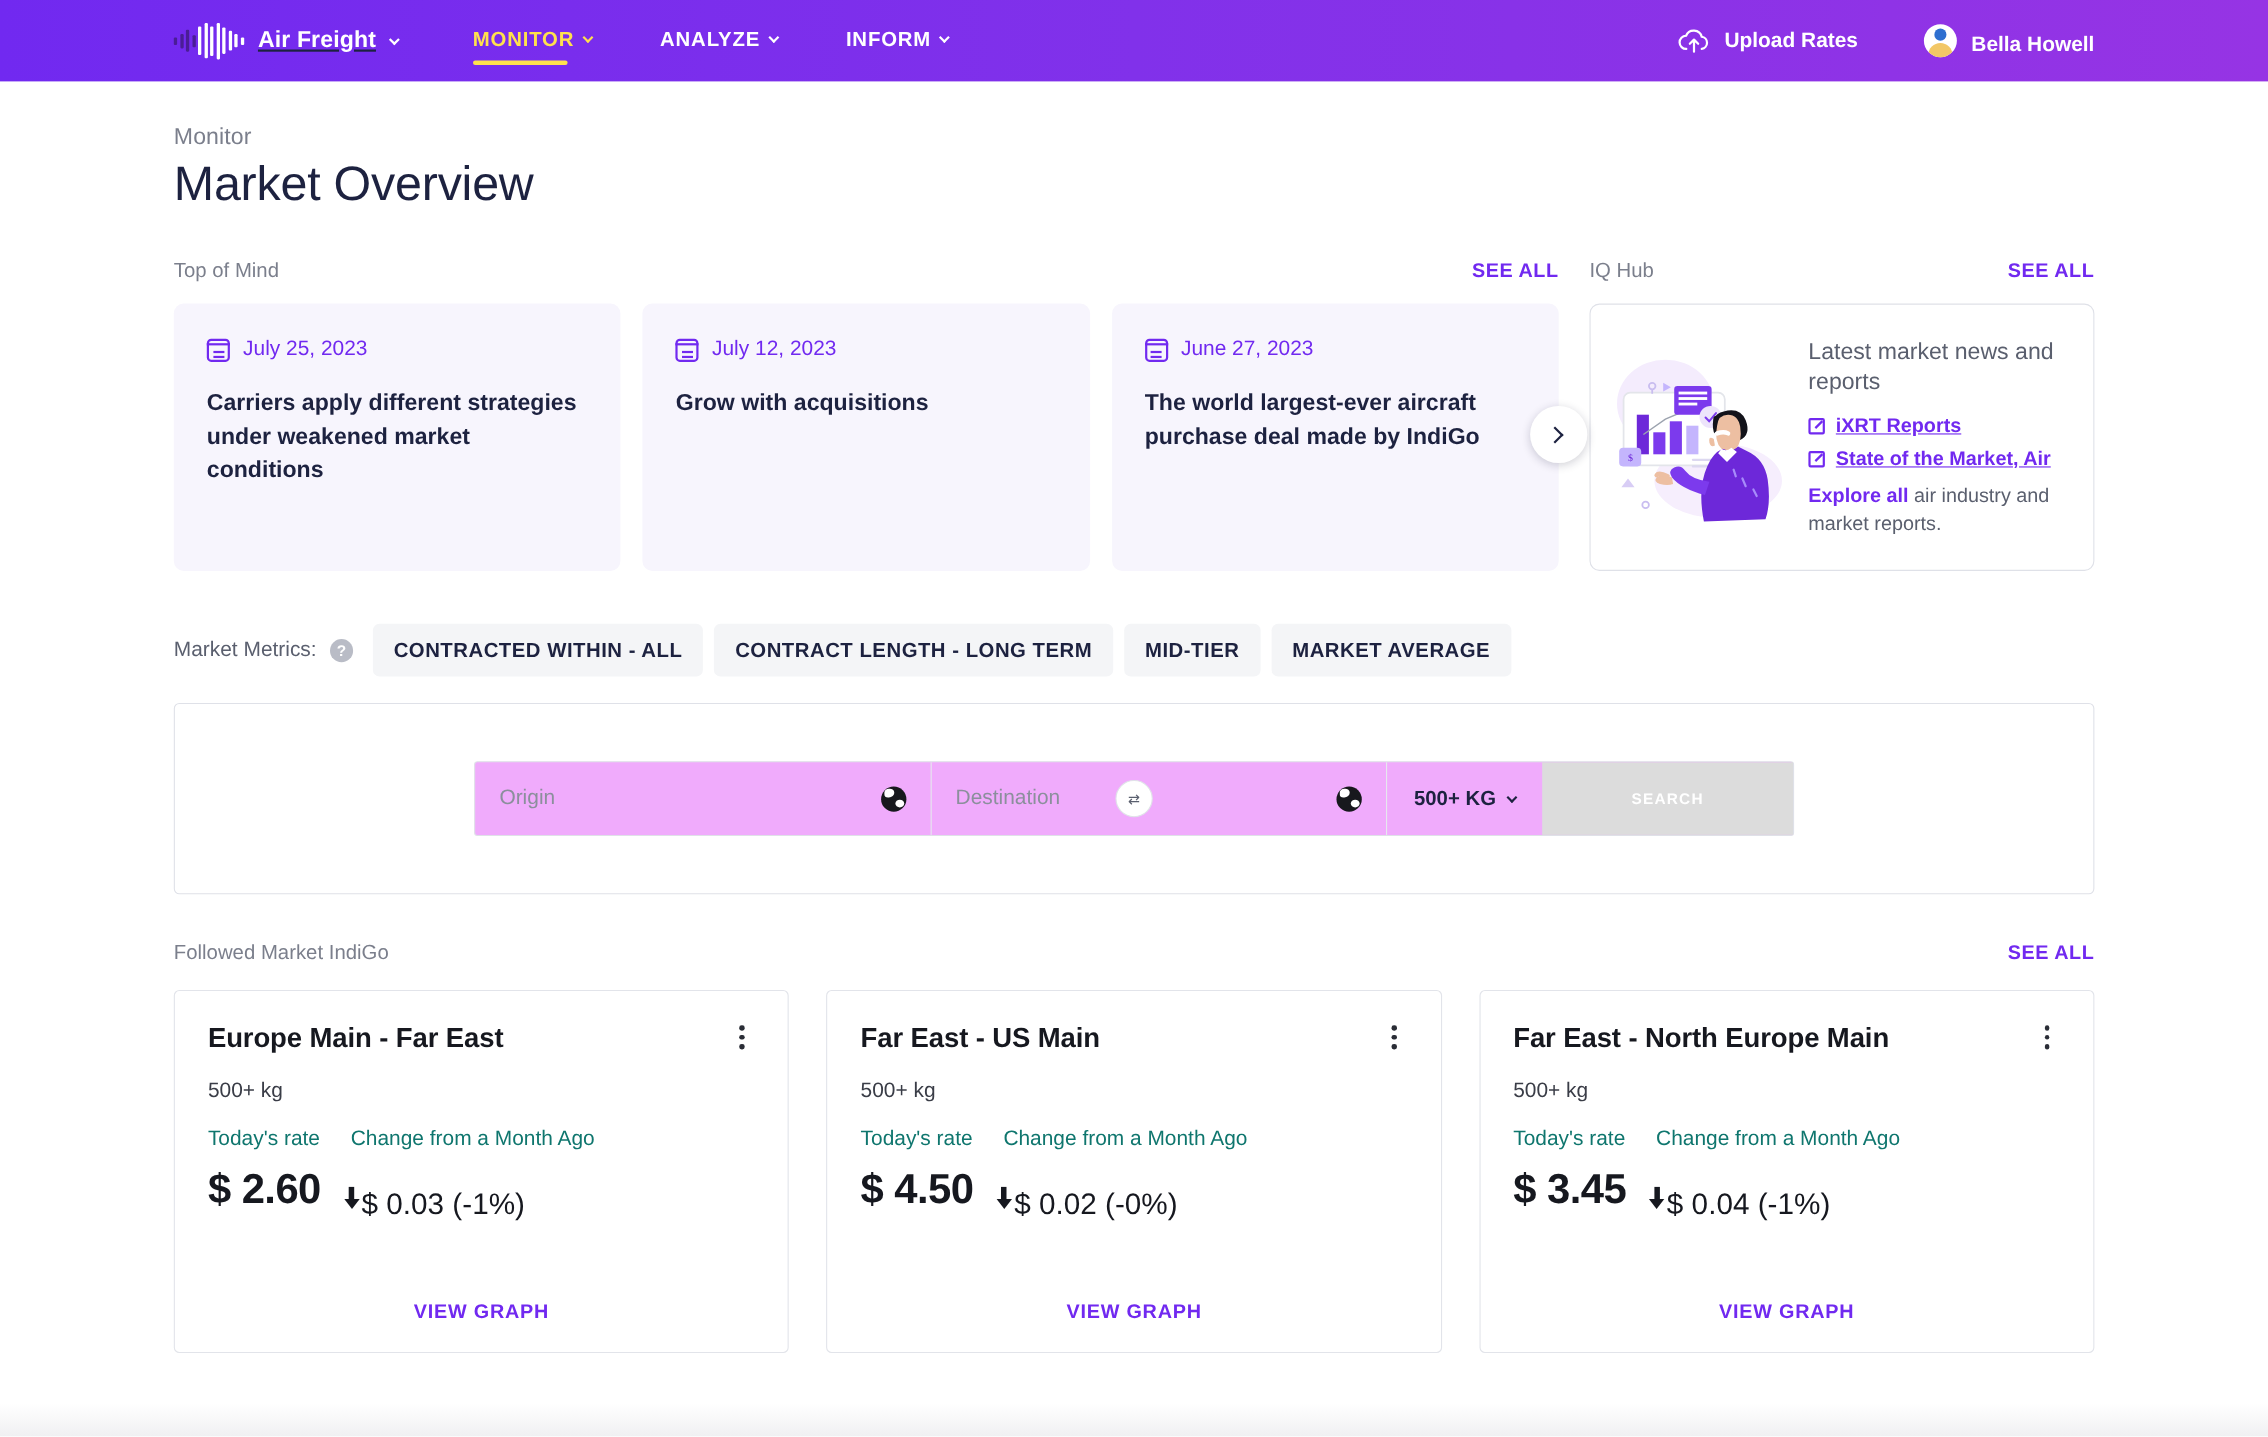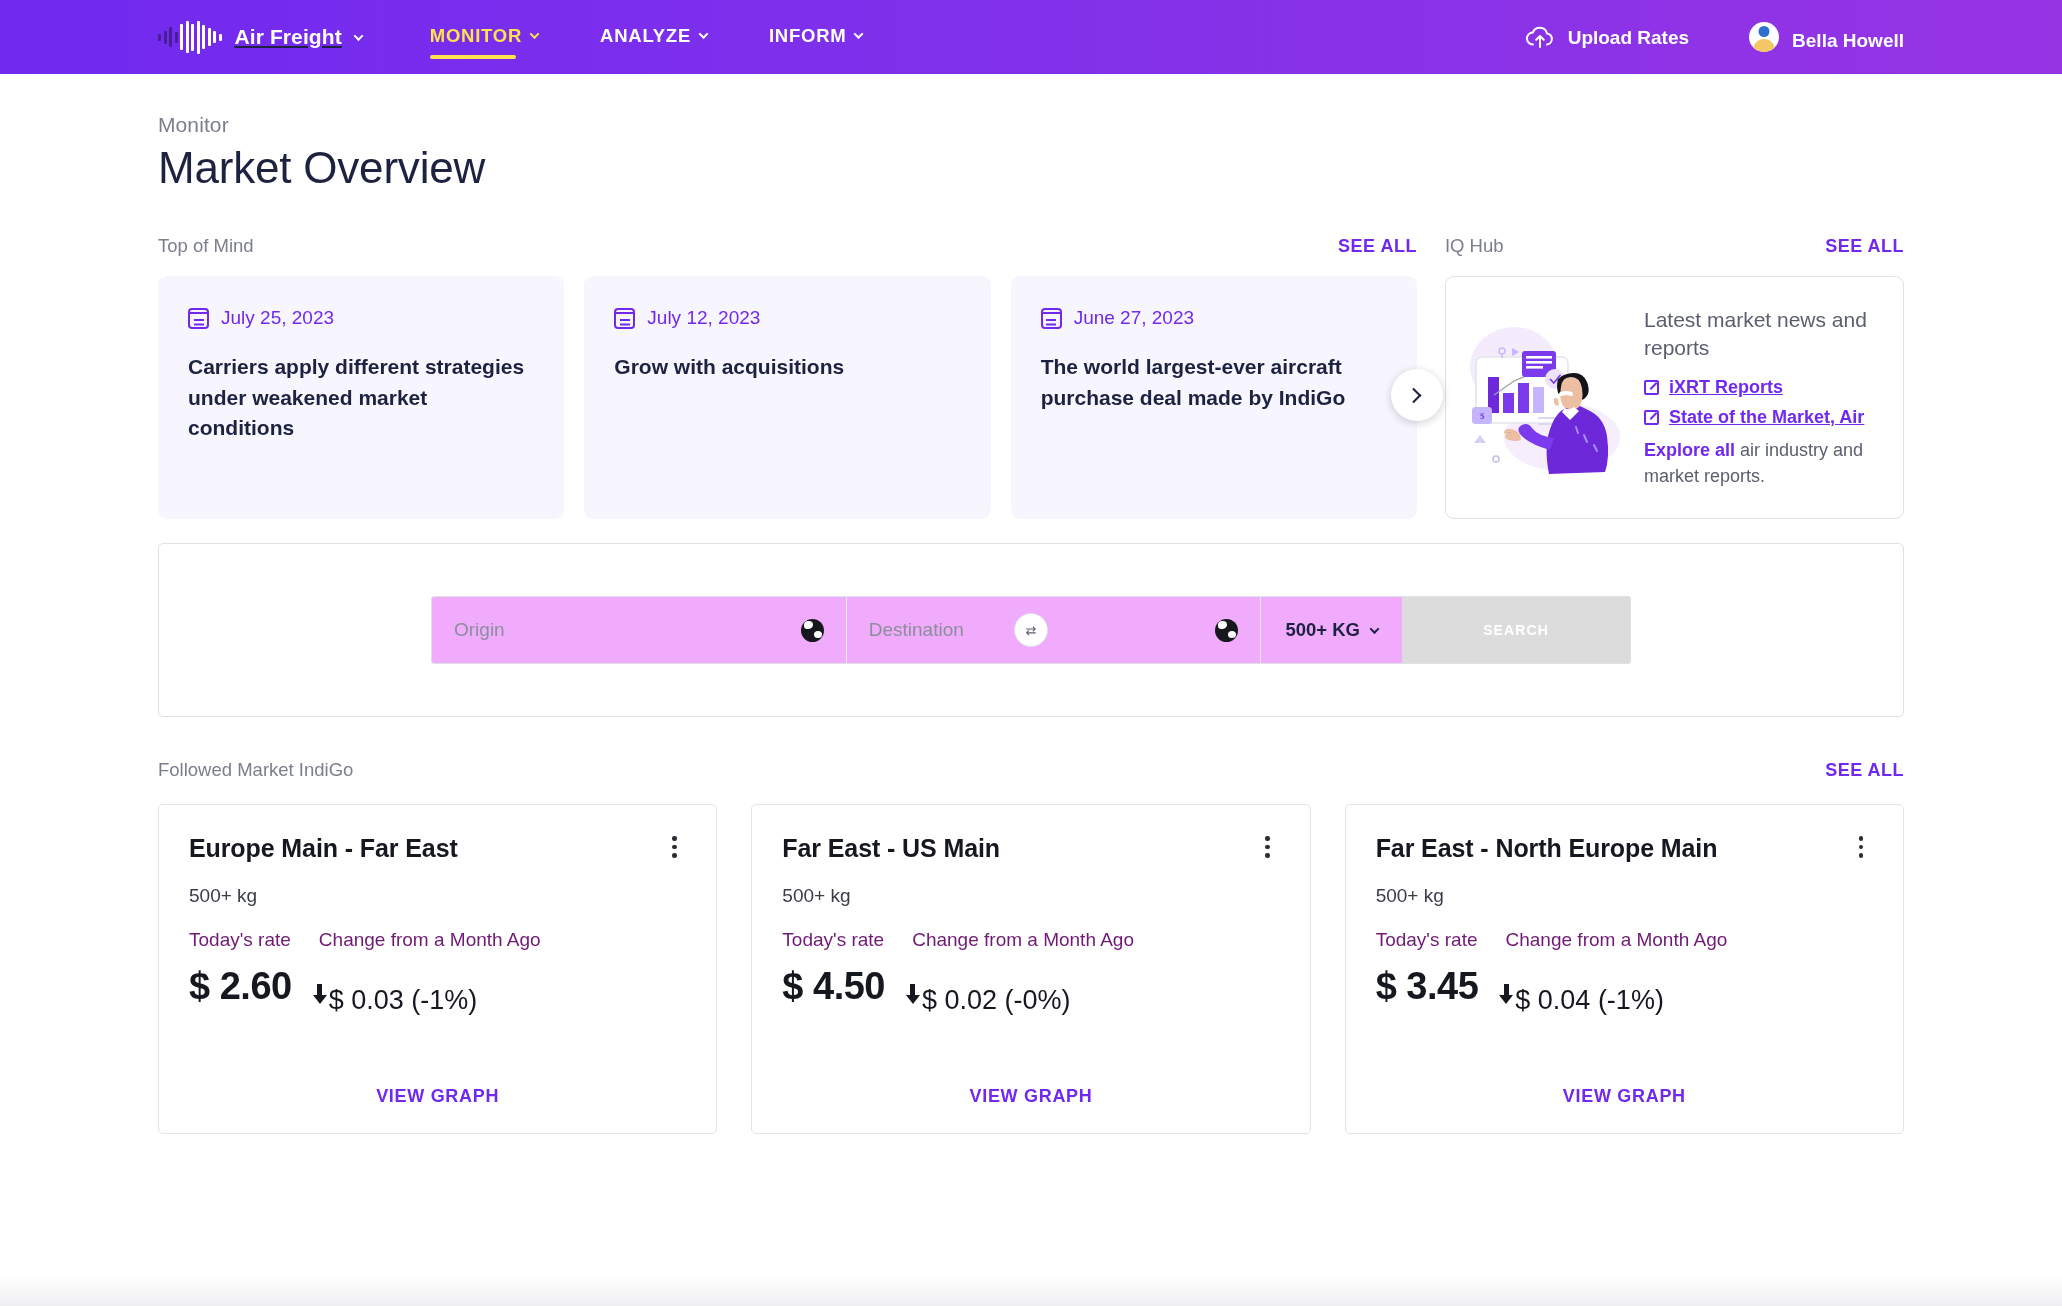--- a/index.html
+++ b/index.html
@@ -479,21 +479,21 @@
   .trend-weight {
     margin-top: 22px;
     font-size: 19px;
     color: #3a3d47;
   }
   .trend-heads {
     margin-top: 22px;
     display: flex;
     gap: 28px;
     font-size: 19px;
-    color: #701a75;
+    color: #0f766e;
   }
   .trend-vals {
     margin-top: 14px;
     display: flex;
     align-items: baseline;
     gap: 28px;
   }
   .rate {
     font-size: 38px;
     font-weight: 700;
@@ -707,20 +707,28 @@
           </div>
 
           <div class="iq-explore">
             <b>Explore all</b><span> air industry and market reports.</span>
           </div>
         </div>
       </div>
     </div>
   </div>
 
+  <div class="metrics-row">
+    <span class="metrics-label">Market Metrics:</span>
+    <span class="help-icon">?</span>
+    <span class="metric-pill">CONTRACTED WITHIN - ALL</span>
+    <span class="metric-pill">CONTRACT LENGTH - LONG TERM</span>
+    <span class="metric-pill">MID-TIER</span>
+    <span class="metric-pill">MARKET AVERAGE</span>
+  </div>
 
   <div class="search-panel">
     <div class="search-bar">
       <div class="sfield">
         <input placeholder="Origin" style="">
         <span class="globe"></span>
       </div>
       <div class="sfield">
         <input placeholder="Destination" style="">
         <span class="globe"></span>

